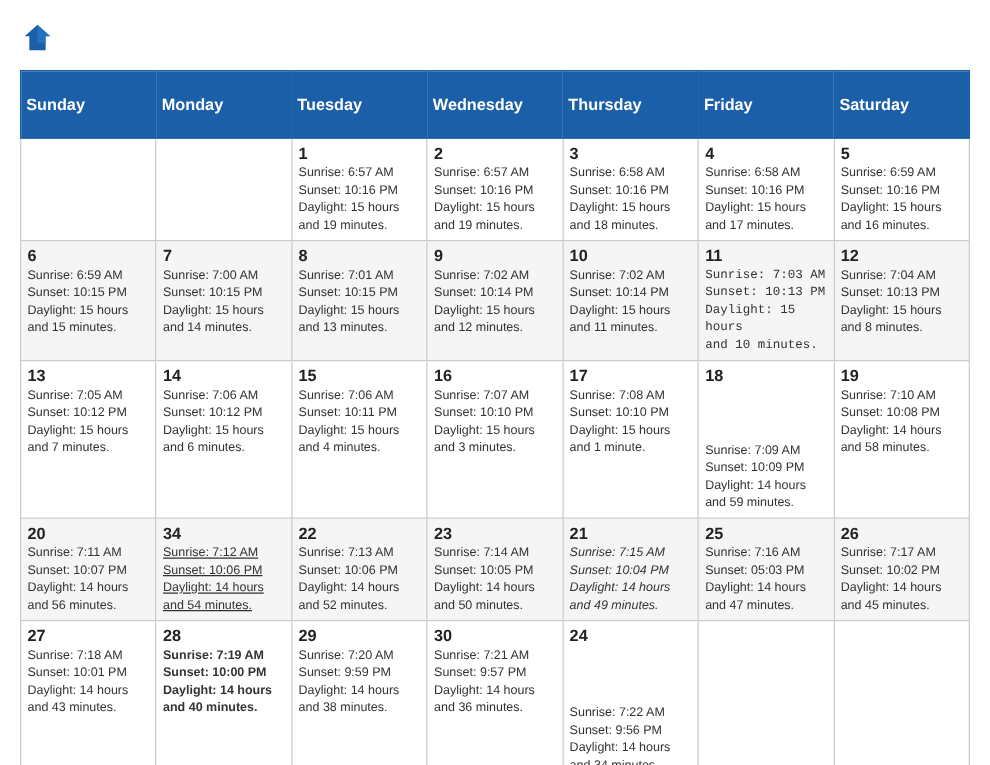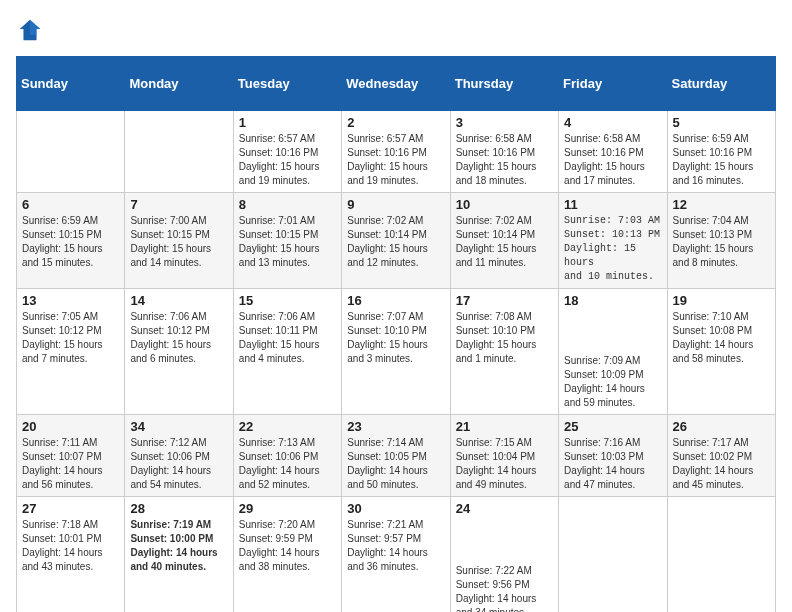--- a/index.html
+++ b/index.html
@@ -272,50 +272,50 @@
       <tr>
         <td>
           <span class="day-number">20</span>
           <div class="day-info" style="white-space: pre-line;">Sunrise: 7:11 AM
 Sunset: 10:07 PM
 Daylight: 14 hours
 and 56 minutes.</div>
         </td>
         <td>
           <span class="day-number">34</span>
-          <div class="day-info" style="white-space: pre-line;">Sunrise: 7:12 AM
+          <div class="day-info" style="white-space: pre-line; text-decoration: underline;">Sunrise: 7:12 AM
 Sunset: 10:06 PM
 Daylight: 14 hours
 and 54 minutes.</div>
         </td>
         <td>
           <span class="day-number">22</span>
           <div class="day-info" style="white-space: pre-line;">Sunrise: 7:13 AM
 Sunset: 10:06 PM
 Daylight: 14 hours
 and 52 minutes.</div>
         </td>
         <td>
           <span class="day-number">23</span>
           <div class="day-info" style="white-space: pre-line;">Sunrise: 7:14 AM
 Sunset: 10:05 PM
 Daylight: 14 hours
 and 50 minutes.</div>
         </td>
         <td>
           <span class="day-number">21</span>
-          <div class="day-info" style="white-space: pre-line;">Sunrise: 7:15 AM
+          <div class="day-info" style="white-space: pre-line; font-style: italic;">Sunrise: 7:15 AM
 Sunset: 10:04 PM
 Daylight: 14 hours
 and 49 minutes.</div>
         </td>
         <td>
           <span class="day-number">25</span>
           <div class="day-info" style="white-space: pre-line;">Sunrise: 7:16 AM
-Sunset: 10:03 PM
+Sunset: 05:03 PM
 Daylight: 14 hours
 and 47 minutes.</div>
         </td>
         <td>
           <span class="day-number">26</span>
           <div class="day-info" style="white-space: pre-line;">Sunrise: 7:17 AM
 Sunset: 10:02 PM
 Daylight: 14 hours
 and 45 minutes.</div>
         </td>

